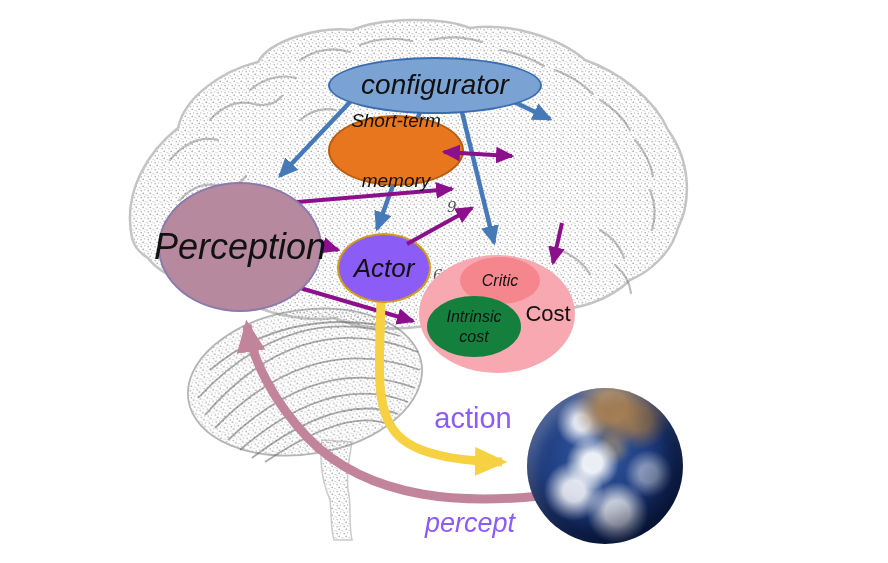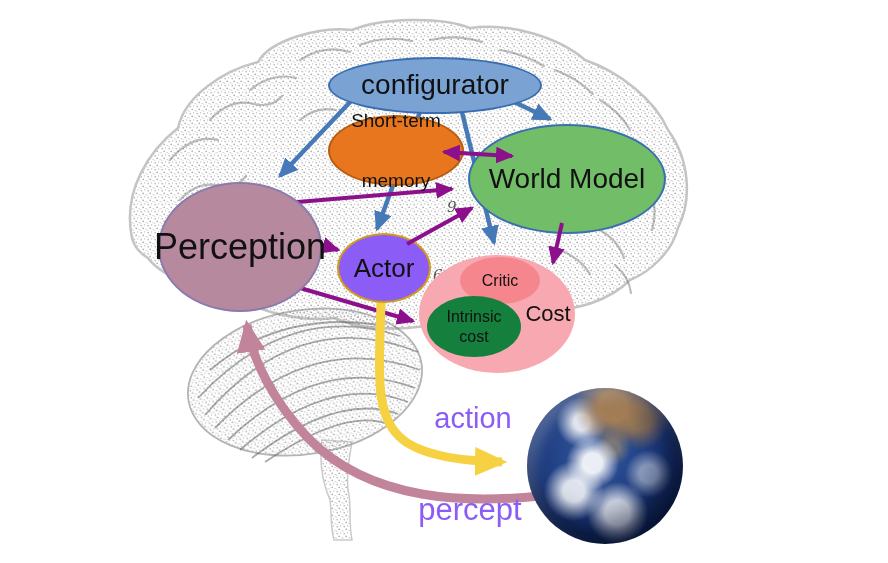--- a/index.html
+++ b/index.html
@@ -4,37 +4,37 @@
 <style>
   html,body{margin:0;padding:0;background:#ffffff;}
   .stage{
     position:relative;width:888px;height:563px;background:#ffffff;overflow:hidden;
     font-family:"Liberation Sans", sans-serif;
   }
   .layer{position:absolute;left:0;top:0;}
   #bg-svg{z-index:0;}
   #under-arrows{z-index:1;}
   .node{position:absolute;z-index:2;display:flex;flex-direction:column;align-items:center;
-        justify-content:center;text-align:right;border-radius:50%;color:#111;line-height:1.1;}
+        justify-content:center;text-align:right;border-radius:50%;color:#111;line-height:1.1;font-style:italic;}
   #over-arrows{z-index:3;}
   .free-label{position:absolute;z-index:5;color:#8b5cf6;text-align:center;}
 
   
   .node-configurator{left:328px;top:57px;width:210px;height:53px;background:#7aa3d4;border:2.5px solid #3a6db0;font-size:28px;}
   .node-stm{left:328px;top:115px;width:132px;height:67px;background:#e8761e;border:2px solid #b85c10;font-size:19px;line-height:1.22;gap:37px;}
   .node-world-model{left:468px;top:124px;width:194px;height:106px;background:#72bd68;border:2.5px solid #3a70ae;font-size:28px;}
   .node-perception{left:158px;top:182px;width:160px;height:126px;background:#b7899f;border:2px solid #8a7bac;font-size:36px;}
   .node-actor{left:337px;top:233px;width:90px;height:66px;background:#8b5cf6;border:2px solid #d19a1f;font-size:26px;}
   .node-cost{left:419px;top:255px;width:156px;height:118px;background:#f8a8b0;border:none;}
   .node-critic{left:460px;top:257px;width:80px;height:47px;background:#f5868e;border:none;font-size:16px;z-index:2;}
   .node-intrinsic{left:427px;top:296px;width:94px;height:61px;background:#15803d;border:none;font-size:16px;line-height:1.2;z-index:2;}
   .cost-word{left:516px;top:301px;width:64px;font-size:22px;z-index:2;position:absolute;text-align:center;color:#111;}
 
   .lbl-action{left:408px;top:402px;width:130px;font-size:29px;}
-  .lbl-percept{left:400px;top:492px;width:140px;font-size:31px;}
+  .lbl-percept{left:400px;top:508px;width:140px;font-size:27px;font-style:italic;}
 
   
   .earth{
     position:absolute;z-index:4;left:527px;top:388px;width:156px;height:156px;border-radius:50%;
     background:
       radial-gradient(circle at 55% 12%, rgba(168,128,84,0.95) 0 9%, rgba(168,128,84,0) 24%),
       radial-gradient(circle at 72% 20%, rgba(150,116,78,0.8) 0 7%, rgba(150,116,78,0) 18%),
       radial-gradient(circle at 35% 22%, rgba(255,255,255,0.85) 0 5%, rgba(255,255,255,0) 16%),
       radial-gradient(circle at 42% 48%, rgba(255,255,255,0.9) 0 8%, rgba(255,255,255,0) 22%),
       radial-gradient(circle at 30% 66%, rgba(255,255,255,0.85) 0 7%, rgba(255,255,255,0) 20%),
@@ -141,23 +141,20 @@
 
   <div class="node node-configurator">
     <span>configurator</span>
   </div>
 
   <div class="node node-stm">
     <span>Short-term</span>
     <span>memory</span>
   </div>
 
-  <div class="node node-world-model">
-    <span>World Model</span>
-  </div>
 
   <div class="node node-perception">
     <span>Perception</span>
   </div>
 
   <div class="node node-actor">
     <span>Actor</span>
   </div>
 
   <div class="node node-cost"></div>

